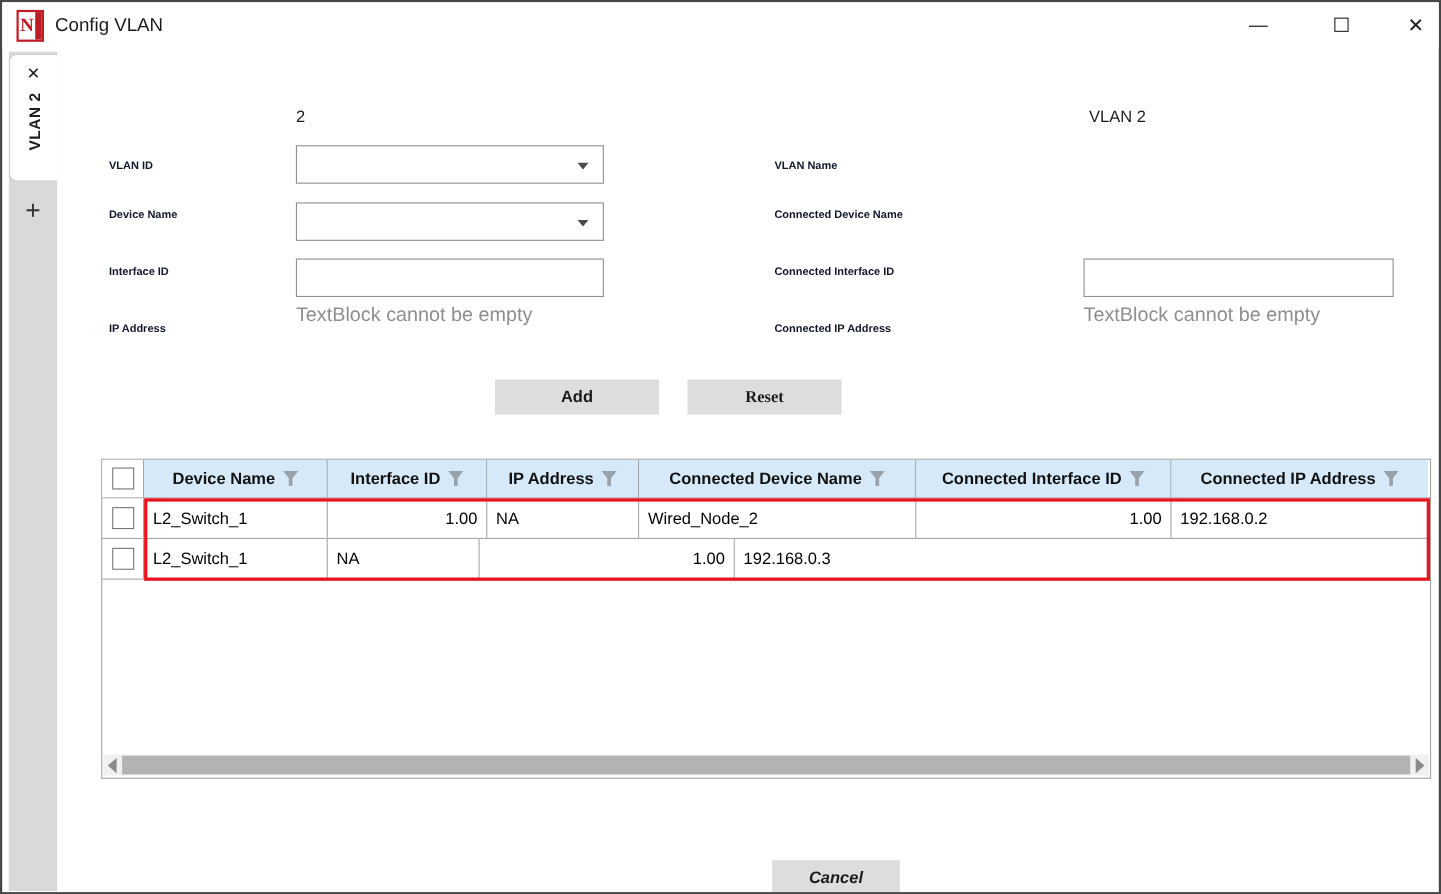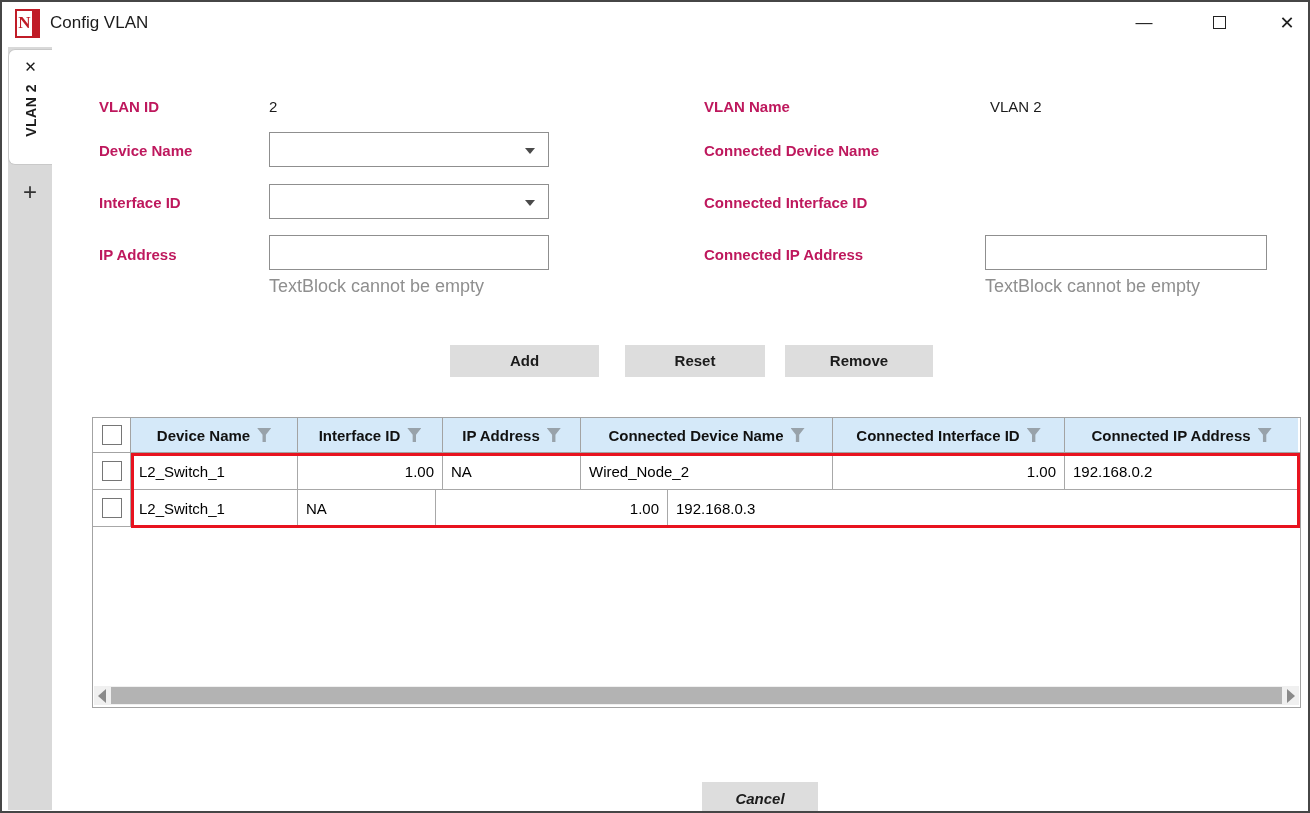--- a/index.html
+++ b/index.html
@@ -31,21 +31,21 @@
   .vtab { position: absolute; left: 0; top: 2px; width: 44px; height: 116px; background: #ffffff;
           border: 1px solid #c9c9c9; border-right: none; border-radius: 7px 0 0 7px;
           display: flex; flex-direction: column; align-items: center; }
   .vtab-close { font-size: 15px; font-weight: bold; color: #1b1b1b; margin-top: 8px; cursor: default; }
   .vtab-label { writing-mode: vertical-rl; transform: rotate(180deg); font-size: 14px; font-weight: 600;
                 color: #1c1c1c; margin-top: 8px; letter-spacing: 0.5px; }
   .add-tab { position: absolute; left: 0; top: 126px; width: 44px; height: 40px; text-align: center;
              font-size: 24px; font-weight: 400; color: #333; line-height: 38px; cursor: default; }
 
   
-  .lbl { position: absolute; font-size: 15px; font-weight: 600; color: #be185d; }
+  .lbl { position: absolute; font-size: 10px; font-weight: 600; color: #0f172a; margin-top: 48px; }
   .val { position: absolute; font-size: 15px; color: #1b1b1b; }
   .combo, .textbox { position: absolute; width: 280px; height: 35px; background: #fff;
                      border: 1px solid #8f8f8f; }
   .combo .arrow { position: absolute; right: 13px; top: 15px; width: 0; height: 0;
                   border-left: 5px solid transparent; border-right: 5px solid transparent;
                   border-top: 6px solid #4a4a4a; }
   .validation { position: absolute; font-size: 18px; color: #8f8f8f; }
 
   
   .flatbtn { position: absolute; height: 32px; background: #dddddd; border: none;
@@ -138,22 +138,21 @@
   <div class="lbl" style="left:702px; top:192px;">Connected Interface ID</div>
   <div class="val" style="left:988px; top:192px;"></div>
 
   <div class="lbl" style="left:702px; top:244px;">Connected IP Address</div>
   <div class="textbox" style="left:983px; top:233px; width:282px;">
     <span></span>
   </div>
   <div class="validation" style="left:983px; top:274px;">TextBlock cannot be empty</div>
 
   <div class="flatbtn" style="left:448px; top:343px; width:149px;">Add</div>
-  <div class="flatbtn" style="left:623px; top:343px; width:140px;">Reset</div>
-  <div class="flatbtn" style="left:783px; top:343px; width:148px;">Remove</div>
+  <div class="flatbtn" style="left:623px; top:343px; width:140px;font-family:Liberation Serif, serif;">Reset</div>
 
   <div class="grid">
     <div class="g-header">
       <div class="g-hcell first c0">
         <span class="checkbox"></span>
       </div>
       <div class="g-hcell c1">
         <span>Device Name</span>
           <span class="funnel"></span>
       </div>

